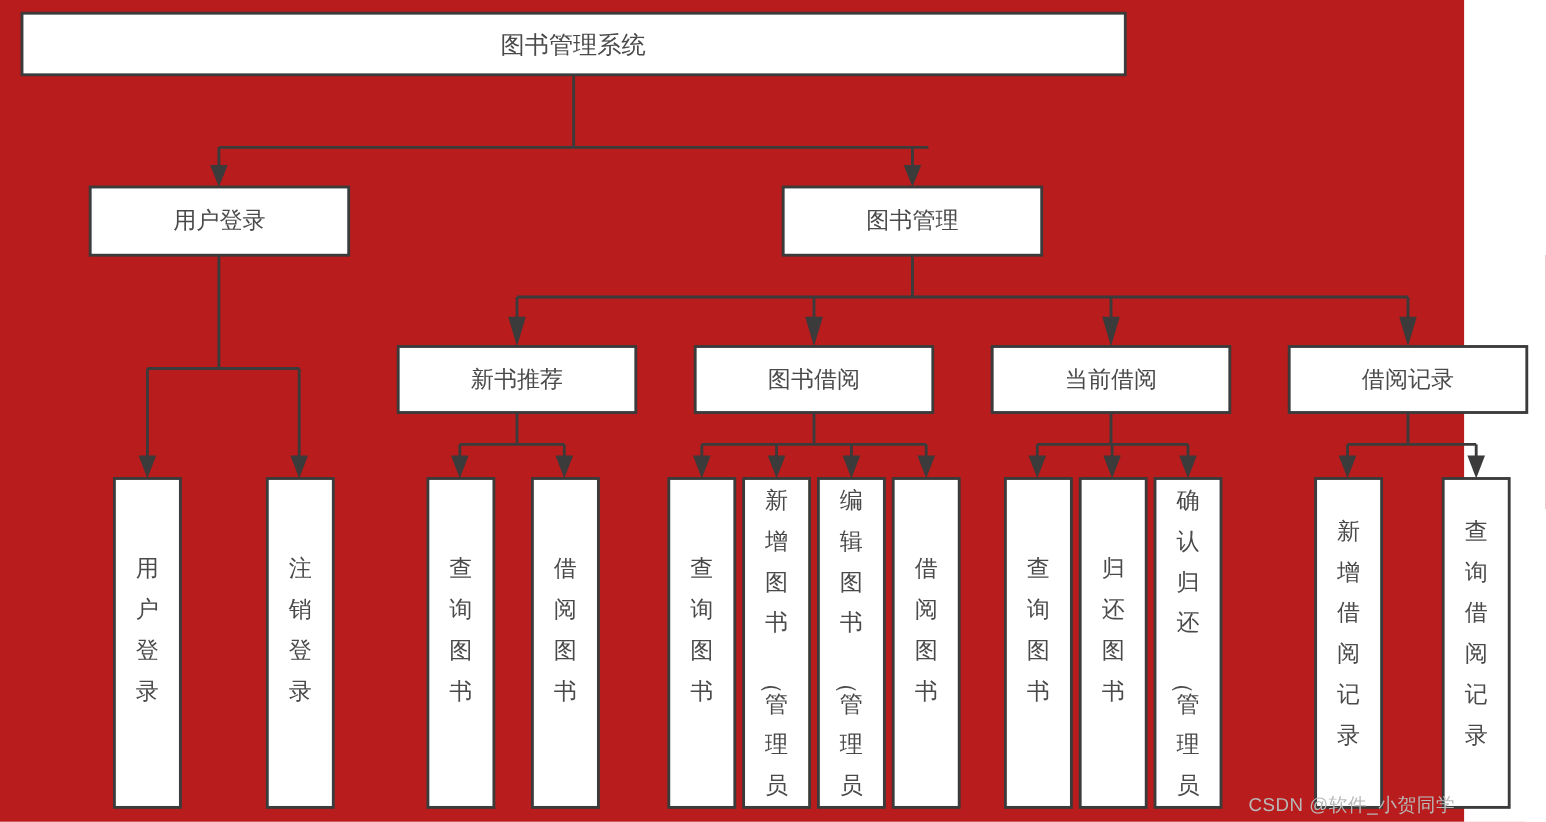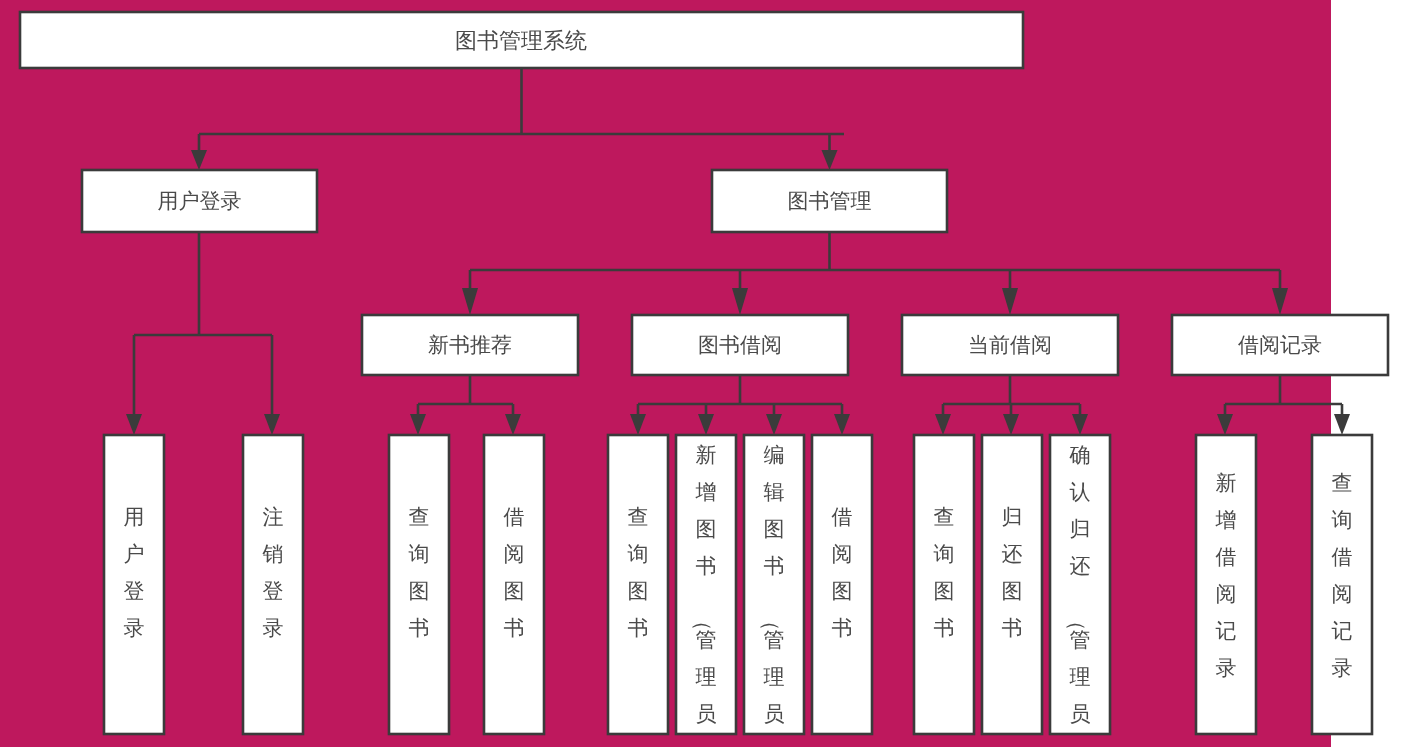--- a/index.html
+++ b/index.html
@@ -12,21 +12,21 @@
     width: 1405px;
     height: 747px;
     font-family: "Liberation Sans", "DejaVu Sans", sans-serif;
     overflow: hidden;
     position: relative;
   }
   #diagram-root {
     position: relative;
     width: 1331px;
     height: 747px;
-    background: #be185d;
+    background: #b91c1c;
   }
   svg#structure-chart {
     display: block;
     width: 1405px;
     height: 747px;
   }
   .node-box {
     fill: #ffffff;
     stroke: #3b3b3b;
     stroke-width: 2.6;
@@ -227,13 +227,14 @@
         <rect class="node-box" x="1196" y="435" width="60" height="299"></rect>
         <text class="leaf-label" x="1226" y="490"><tspan x="1226" y="490">新</tspan><tspan x="1226" y="527">增</tspan><tspan x="1226" y="564">借</tspan><tspan x="1226" y="601">阅</tspan><tspan x="1226" y="638">记</tspan><tspan x="1226" y="675">录</tspan></text>
       </g>
       <g>
         <rect class="node-box" x="1312" y="435" width="60" height="299"></rect>
         <text class="leaf-label" x="1342" y="490"><tspan x="1342" y="490">查</tspan><tspan x="1342" y="527">询</tspan><tspan x="1342" y="564">借</tspan><tspan x="1342" y="601">阅</tspan><tspan x="1342" y="638">记</tspan><tspan x="1342" y="675">录</tspan></text>
       </g>
     </g>
   </svg>
 
+  <div class="watermark">CSDN @软件_小贺同学</div>
 </div>
 
 </body></html>

